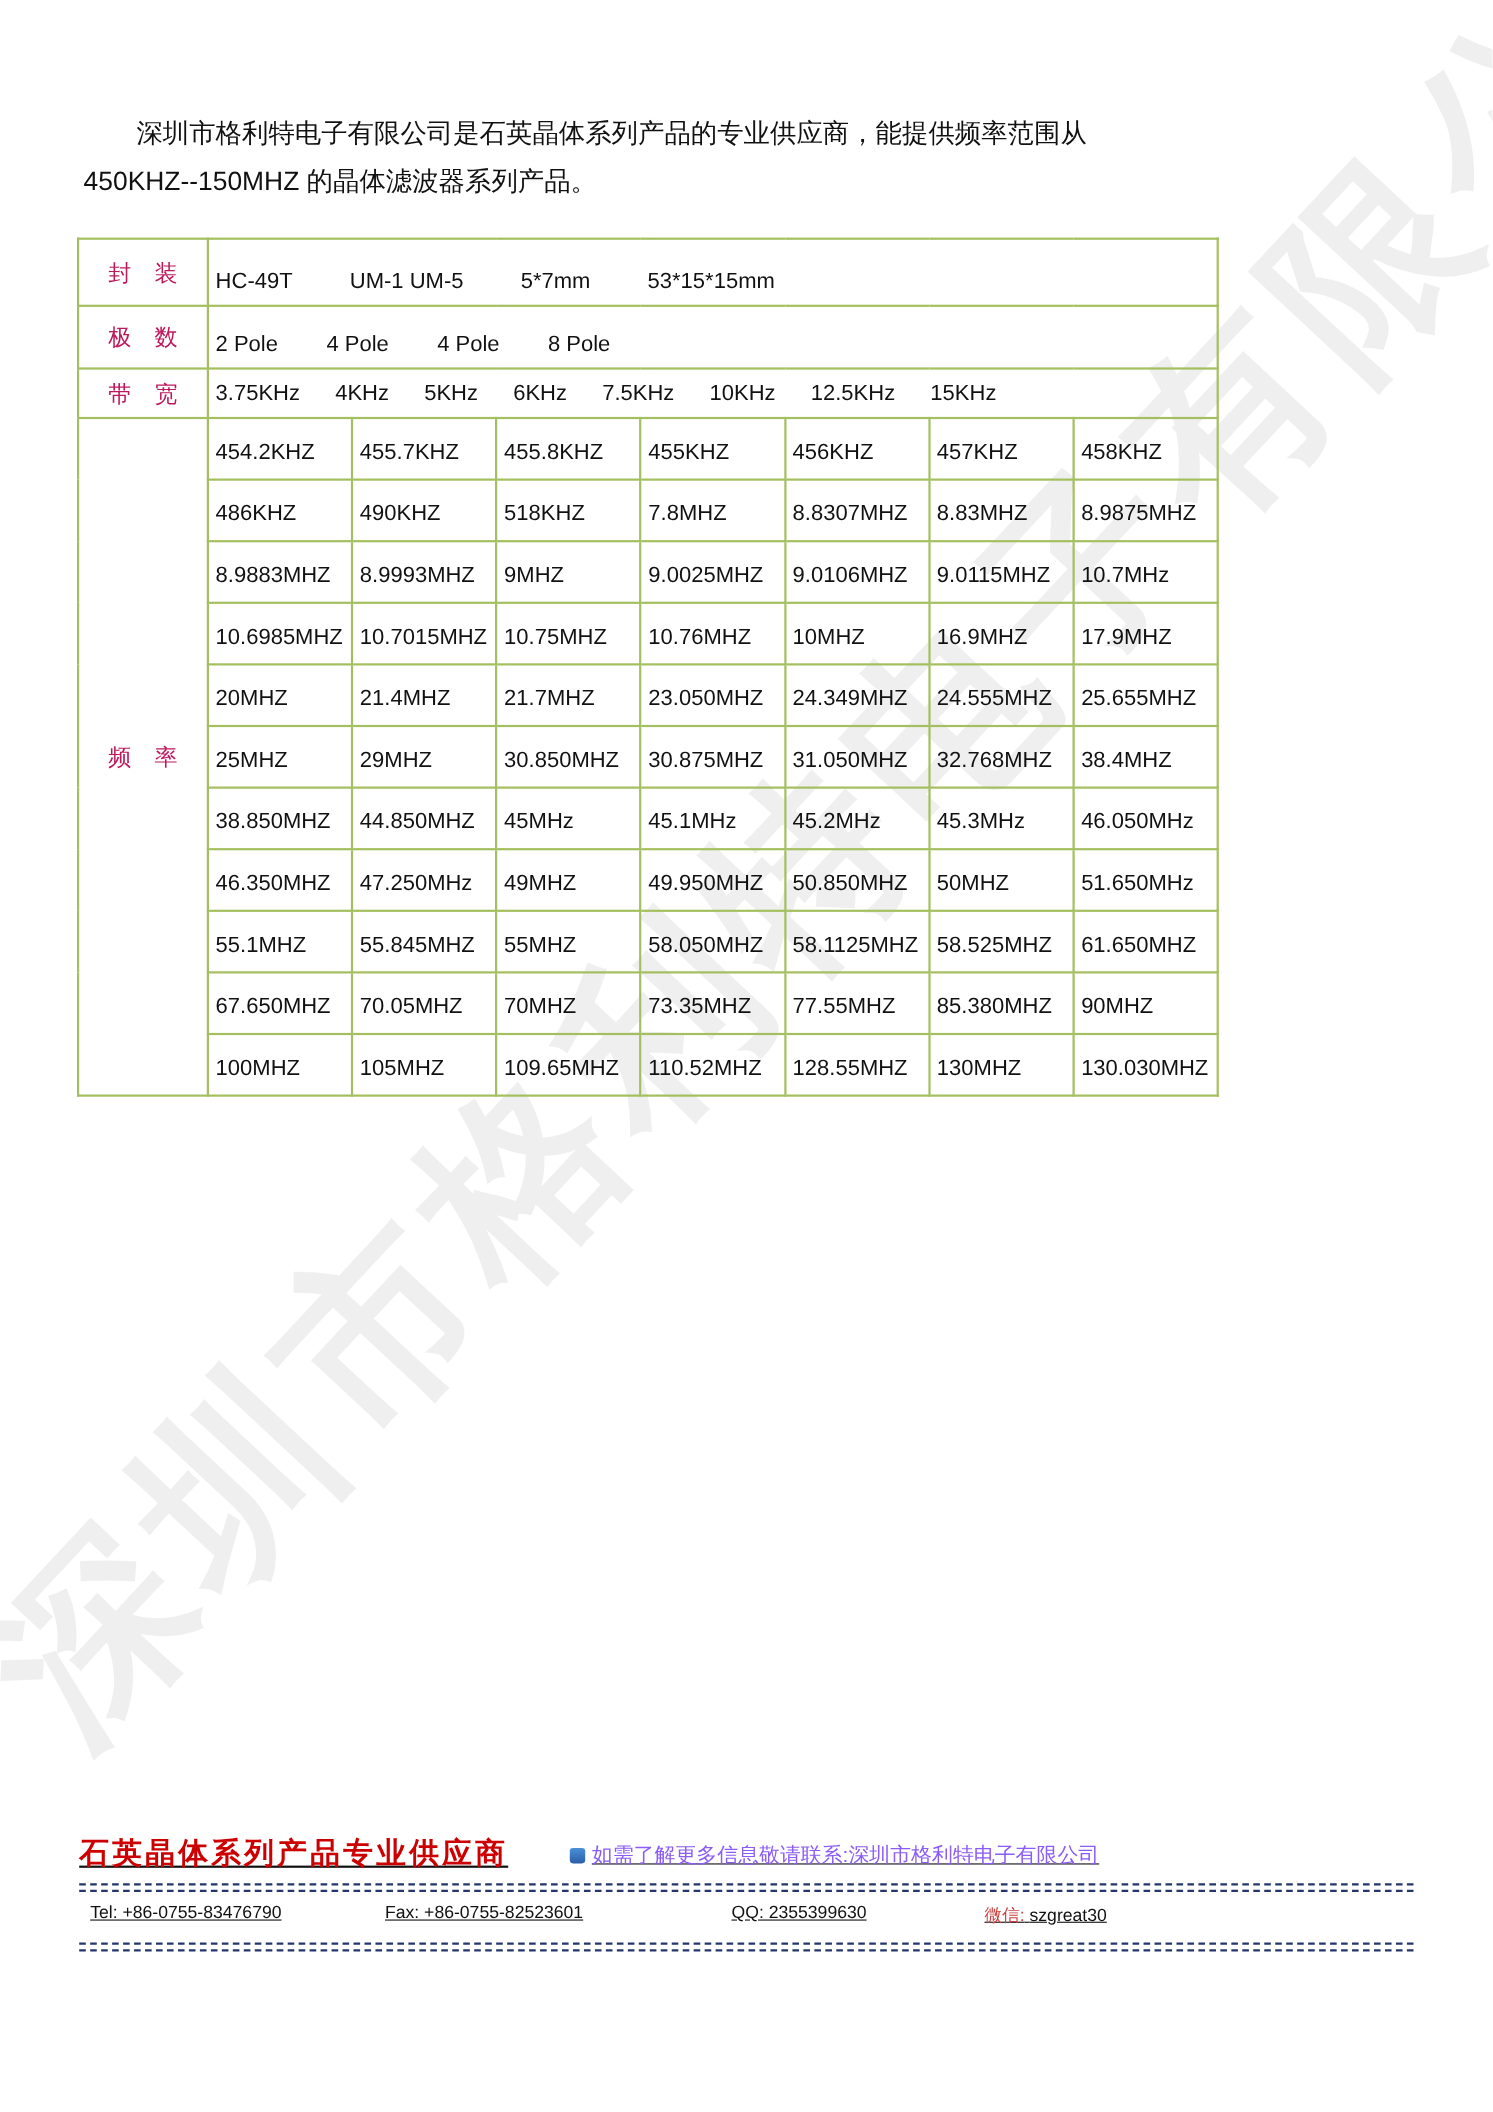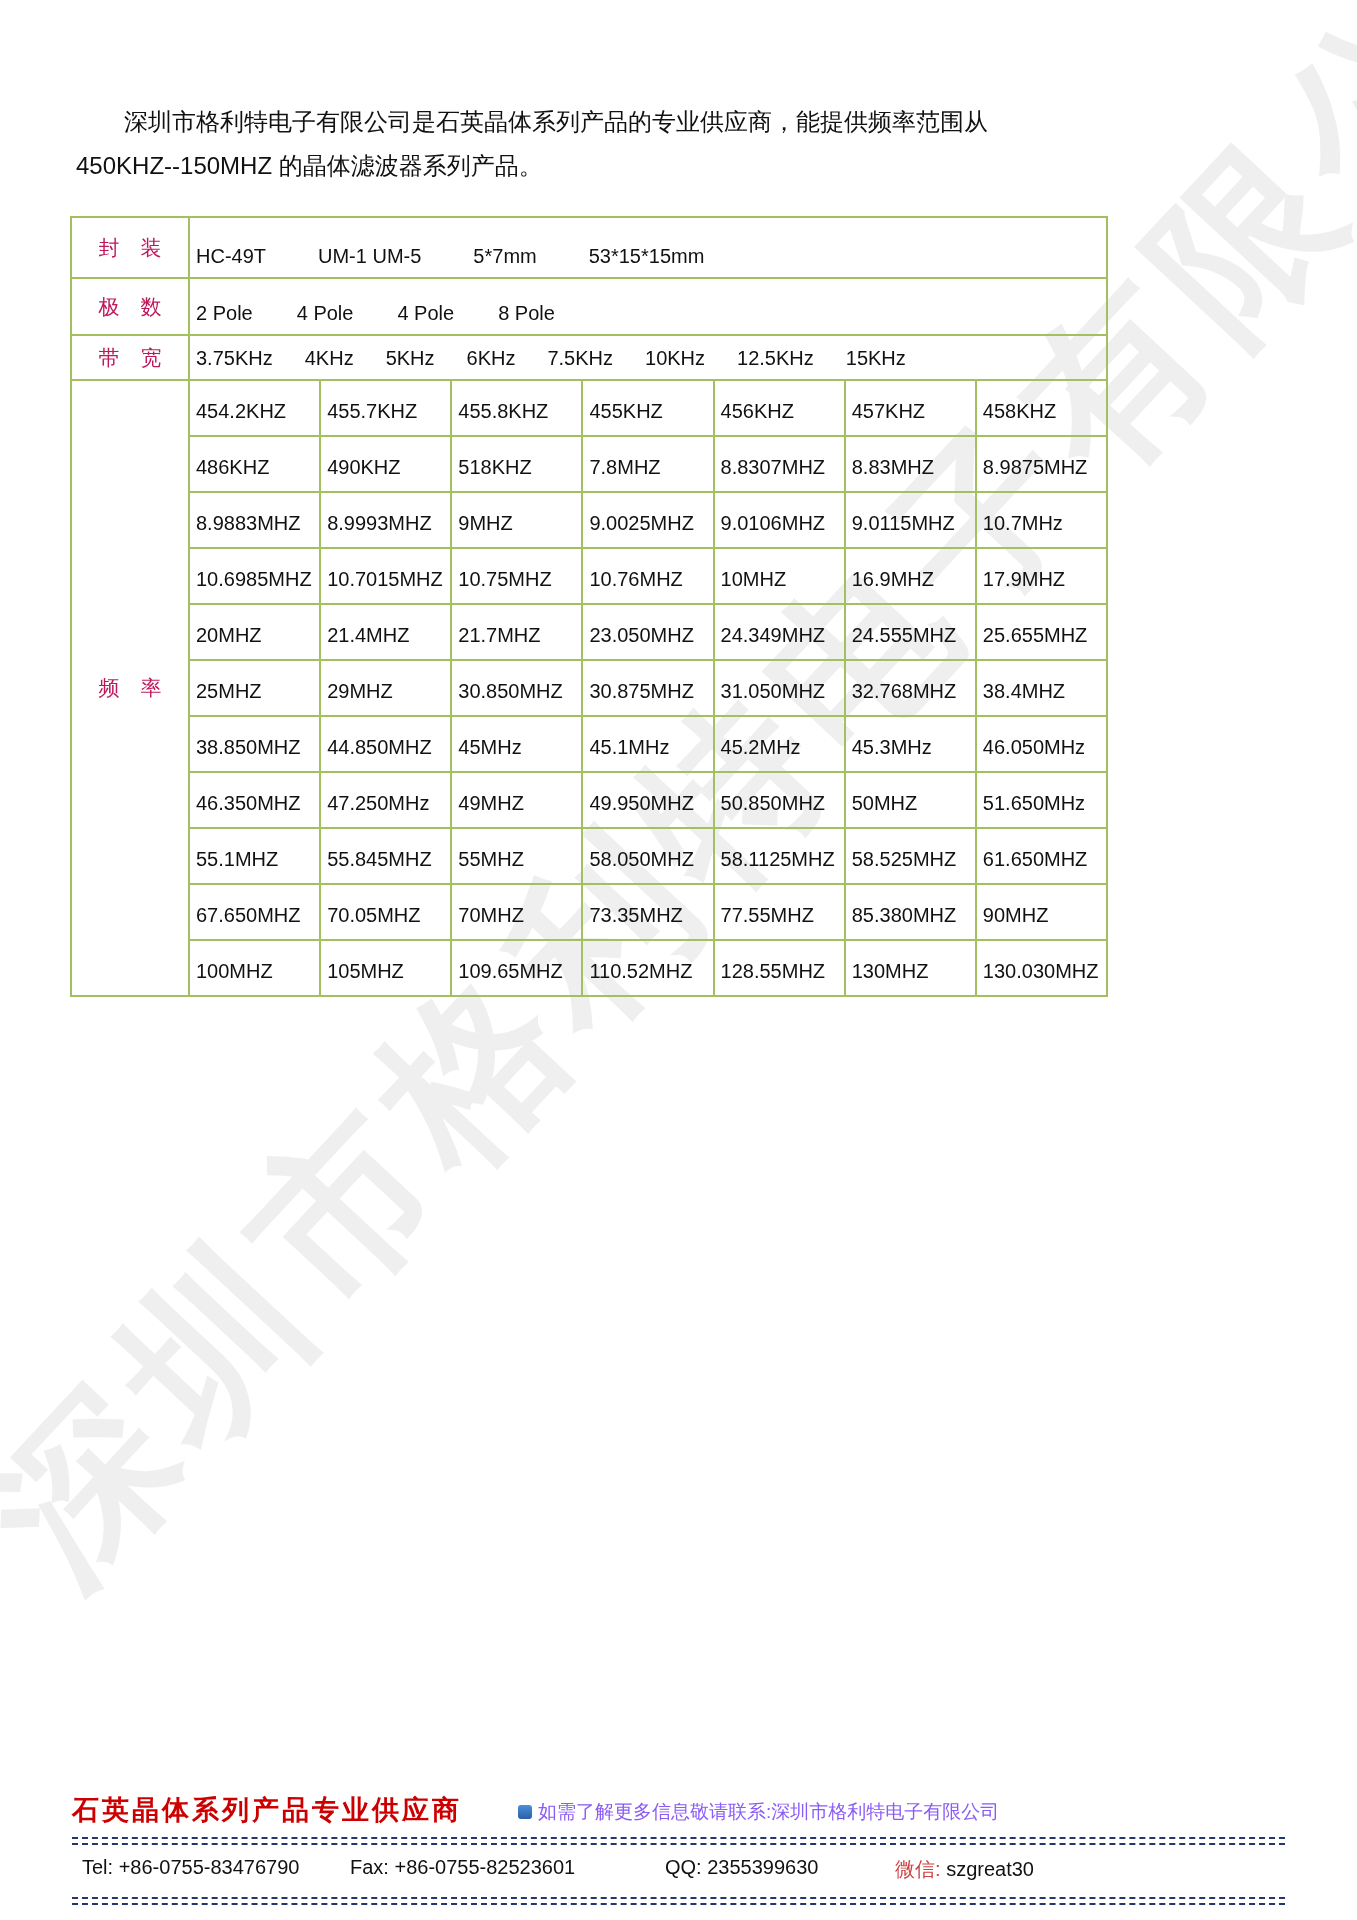--- a/index.html
+++ b/index.html
@@ -103,23 +103,24 @@
     color: #0000bb;
     font-weight: bold;
     text-decoration: underline;
     cursor: pointer;
   }
 
   
   .footer {
     position: absolute;
     left: 72px;
-    top: 1792px;
+    top: 1667px;
     width: 1213px;
     z-index: 1;
+    text-decoration: underline;
   }
   .footer-top { display: flex; align-items: flex-end; }
   .footer-title {
     color: #cc0000;
     font-size: 27px;
     font-weight: bold;
     letter-spacing: 3px;
   }
   .footer-note {
     margin-left: 56px;
@@ -141,21 +142,21 @@
   .divider {
     margin-top: 9px;
     height: 4px;
     border-top: 2px dashed #24366b;
     border-bottom: 2px dashed #24366b;
   }
   .divider-bottom { margin-top: 8px; }
   .footer-row {
     display: flex;
     padding: 11px 6px 6px 10px;
-    font-size: 20px;
+    font-size: 16px;
     color: #111111;
   }
   .footer-row .tel { width: 268px; }
   .footer-row .fax { width: 296px; }
   .footer-row .qq { width: 230px; margin-left: 19px; }
   .wechat-label { color: #cc4444; }
 </style>
 </head>
 <body>
 

